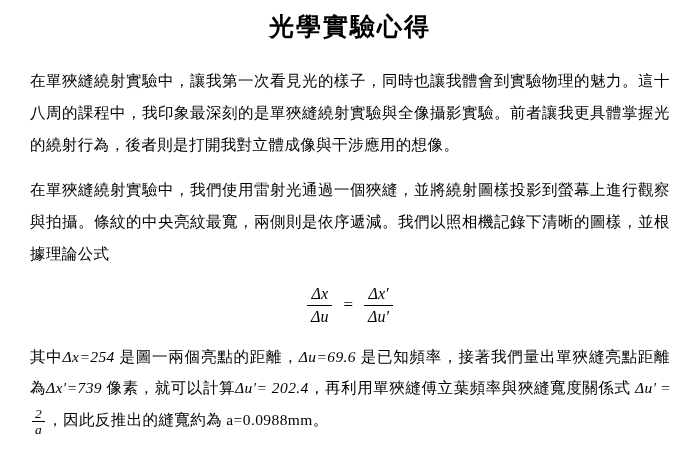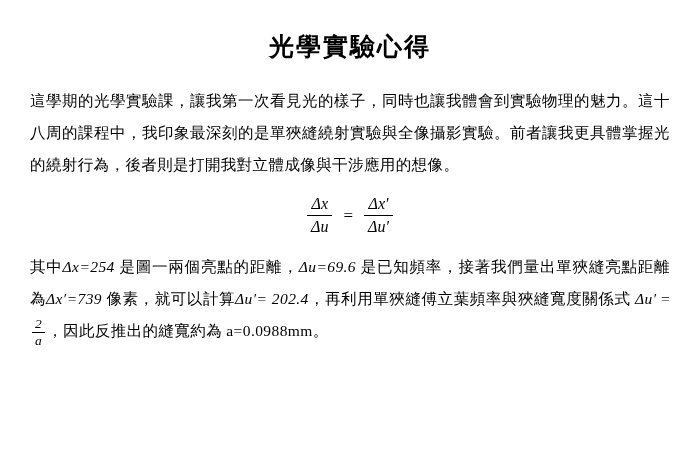--- a/index.html
+++ b/index.html
@@ -11,21 +11,21 @@
     height: 474px;
     background: #ffffff;
     font-family: "Liberation Serif", serif;
     color: #000000;
     overflow: hidden;
   }
   .page {
     width: 700px;
     height: 419px;
     box-sizing: border-box;
-    padding: 24px 30px 0 30px;
+    padding: 4px 30px 0 30px;
     position: relative;
   }
   .doc-title {
     text-align: center;
     font-size: 25px;
     font-weight: bold;
     letter-spacing: 2px;
     margin: 6px 0 22px 0;
     font-family: "Liberation Serif", serif;
   }
@@ -91,22 +91,23 @@
     font-style: italic;
   }
 </style>
 </head>
 <body>
 
 <div class="page">
 
   <h1 class="doc-title">光學實驗心得</h1>
 
-  <p class="para">這學期的光學實驗課，讓我第一次看見光的樣子，同時也讓我體會到實驗物理的魅力。這十八周的課程中，我印象最深刻的是單狹縫繞射實驗與全像攝影實驗。前者讓我更具體掌握光的繞射行為，後者則是打開我對立體成像與干涉應用的想像。</p>
+  <p class="para">在單狹縫繞射實驗中，讓我第一次看見光的樣子，同時也讓我體會到實驗物理的魅力。這十八周的課程中，我印象最深刻的是單狹縫繞射實驗與全像攝影實驗。前者讓我更具體掌握光的繞射行為，後者則是打開我對立體成像與干涉應用的想像。</p>
 
+  <p class="para">在單狹縫繞射實驗中，我們使用雷射光通過一個狹縫，並將繞射圖樣投影到螢幕上進行觀察與拍攝。條紋的中央亮紋最寬，兩側則是依序遞減。我們以照相機記錄下清晰的圖樣，並根據理論公式</p>
 
   <div class="formula-block">
     <span class="frac">
       <span class="num">Δx</span>
       <span class="den">Δu</span>
     </span>
     <span class="eq-sign">=</span>
     <span class="frac">
       <span class="num">Δx′</span>
       <span class="den">Δu′</span>

